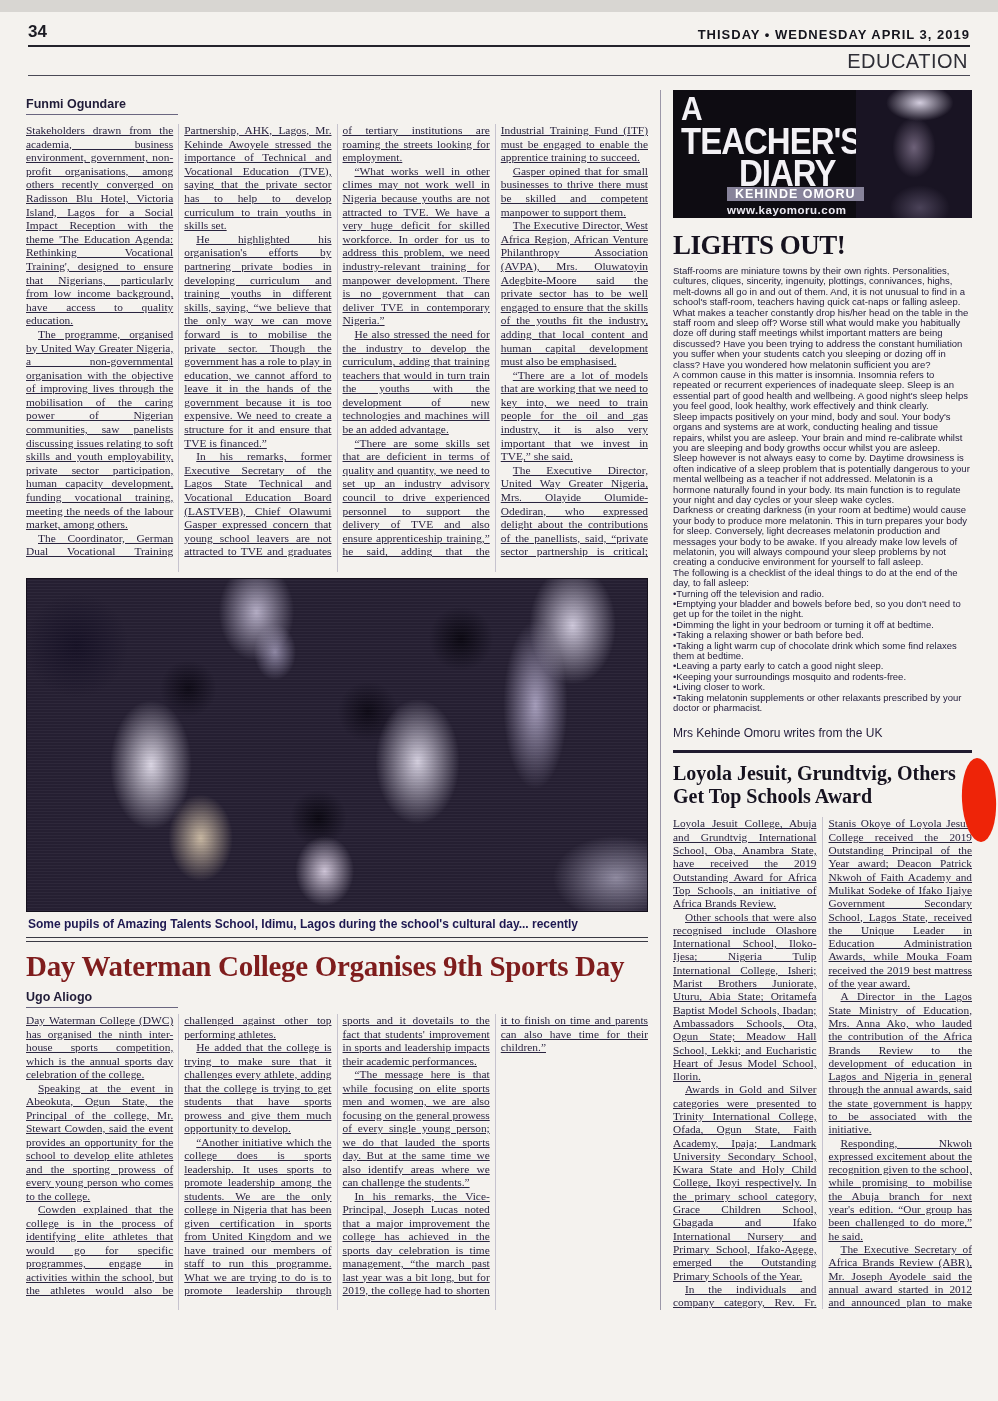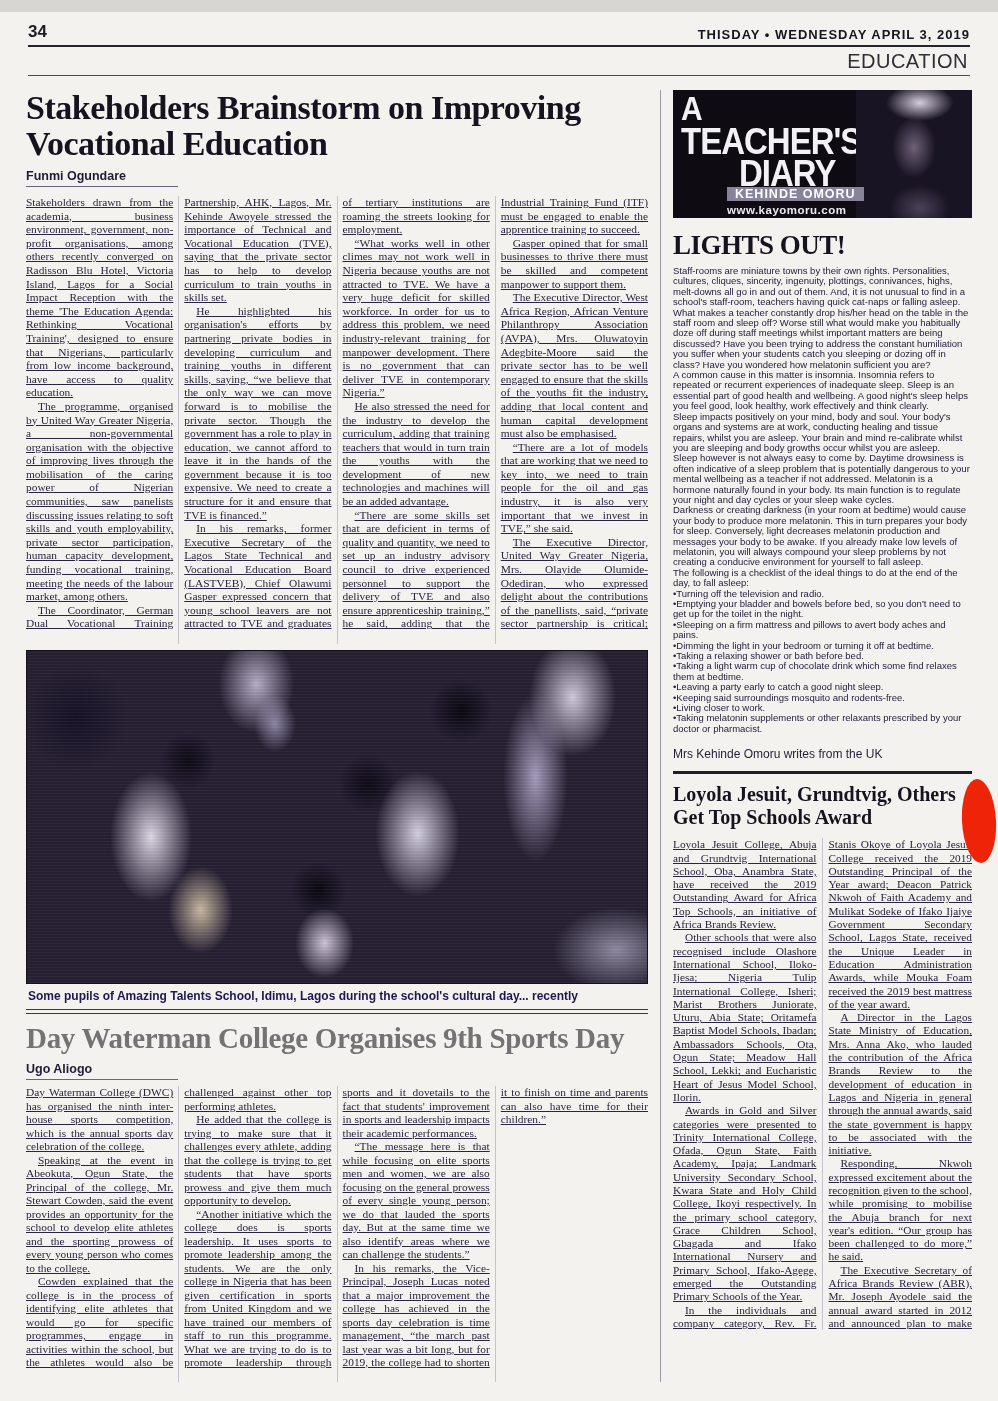--- a/index.html
+++ b/index.html
@@ -13,21 +13,21 @@
   .section-row{text-align:right;padding:3px 30px 2px 0;}
   .section-label{font-family:"Liberation Sans",sans-serif;font-size:20px;letter-spacing:.5px;color:#2e2e36;}
   .rule-light{margin:0 28px;border-top:1.5px solid #4a4a55;}
   
   .content{display:flex;gap:12px;padding:14px 26px 0 26px;}
   .left{width:622px;flex:none;}
   .vsep{width:1px;background:#9b97a8;flex:none;}
   .right{flex:1;position:relative;min-width:0;}
   
   .headline-1{font-size:34px;line-height:36px;font-weight:bold;color:#16121f;letter-spacing:-.5px;}
-  .headline-2{font-size:29px;line-height:33px;font-weight:bold;color:#737373;letter-spacing:-.3px;}
+  .headline-2{font-size:29px;line-height:33px;font-weight:bold;color:#7f1d1d;letter-spacing:-.3px;}
   .headline-3{font-size:20px;line-height:23px;font-weight:bold;color:#16121f;}
   .byline{margin-top:7px;width:152px;font-family:"Liberation Sans",sans-serif;font-weight:bold;
           font-size:12.5px;color:#201c38;border-bottom:1.5px solid #6a6680;padding-bottom:3px;}
   
   .serif-body{text-align:justify;overflow:hidden;column-fill:auto;column-rule:1px solid #c6c3ce;}
   .serif-body p{margin:0;text-indent:12px;text-decoration:underline;}
   .serif-body p:first-child{text-indent:0;}
   .a1-body{margin-top:9px;height:448px;column-count:4;column-gap:11px;font-size:11.4px;line-height:13.6px;}
   .a2-body{margin-top:6px;height:296px;column-count:4;column-gap:11px;font-size:11.4px;line-height:13.5px;}
   .a3-body{margin-top:9px;height:492px;column-count:2;column-gap:12px;font-size:11.3px;line-height:13.3px;}
@@ -93,21 +93,20 @@
   <div class="rule-heavy"></div>
   <div class="section-row">
     <span class="section-label">EDUCATION</span>
   </div>
   <div class="rule-light"></div>
 
   <div class="content">
 
     <div class="left">
 
-      <div class="headline-1">Stakeholders Brainstorm on Improving Vocational Education</div>
       <div class="byline">Funmi Ogundare</div>
       <div class="serif-body a1-body">
           <p>Stakeholders drawn from the academia, business environment, government, non-profit organisations, among others recently converged on Radisson Blu Hotel, Victoria Island, Lagos for a Social Impact Reception with the theme 'The Education Agenda: Rethinking Vocational Training', designed to ensure that Nigerians, particularly from low income background, have access to quality education.</p>
           <p>The programme, organised by United Way Greater Nigeria, a non-governmental organisation with the objective of improving lives through the mobilisation of the caring power of Nigerian communities, saw panelists discussing issues relating to soft skills and youth employability, private sector participation, human capacity development, funding vocational training, meeting the needs of the labour market, among others.</p>
           <p>The Coordinator, German Dual Vocational Training Partnership, AHK, Lagos, Mr. Kehinde Awoyele stressed the importance of Technical and Vocational Education (TVE), saying that the private sector has to help to develop curriculum to train youths in skills set.</p>
           <p>He highlighted his organisation's efforts by partnering private bodies in developing curriculum and training youths in different skills, saying, “we believe that the only way we can move forward is to mobilise the private sector. Though the government has a role to play in education, we cannot afford to leave it in the hands of the government because it is too expensive. We need to create a structure for it and ensure that TVE is financed.”</p>
           <p>In his remarks, former Executive Secretary of the Lagos State Technical and Vocational Education Board (LASTVEB), Chief Olawumi Gasper expressed concern that young school leavers are not attracted to TVE and graduates of tertiary institutions are roaming the streets looking for employment.</p>
           <p>“What works well in other climes may not work well in Nigeria because youths are not attracted to TVE. We have a very huge deficit for skilled workforce. In order for us to address this problem, we need industry-relevant training for manpower development. There is no government that can deliver TVE in contemporary Nigeria.”</p>
           <p>He also stressed the need for the industry to develop the curriculum, adding that training teachers that would in turn train the youths with the development of new technologies and machines will be an added advantage.</p>
           <p>“There are some skills set that are deficient in terms of quality and quantity, we need to set up an industry advisory council to drive experienced personnel to support the delivery of TVE and also ensure apprenticeship training,” he said, adding that the Industrial Training Fund (ITF) must be engaged to enable the apprentice training to succeed.</p>
@@ -156,26 +155,25 @@
           <p>What makes a teacher constantly drop his/her head on the table in the staff room and sleep off? Worse still what would make you habitually doze off during staff meetings whilst important matters are being discussed? Have you been trying to address the constant humiliation you suffer when your students catch you sleeping or dozing off in class? Have you wondered how melatonin sufficient you are?</p>
           <p>A common cause in this matter is insomnia. Insomnia refers to repeated or recurrent experiences of inadequate sleep. Sleep is an essential part of good health and wellbeing. A good night's sleep helps you feel good, look healthy, work effectively and think clearly.</p>
           <p>Sleep impacts positively on your mind, body and soul. Your body's organs and systems are at work, conducting healing and tissue repairs, whilst you are asleep. Your brain and mind re-calibrate whilst you are sleeping and body growths occur whilst you are asleep.</p>
           <p>Sleep however is not always easy to come by. Daytime drowsiness is often indicative of a sleep problem that is potentially dangerous to your mental wellbeing as a teacher if not addressed. Melatonin is a hormone naturally found in your body. Its main function is to regulate your night and day cycles or your sleep wake cycles.</p>
           <p>Darkness or creating darkness (in your room at bedtime) would cause your body to produce more melatonin. This in turn prepares your body for sleep. Conversely, light decreases melatonin production and messages your body to be awake. If you already make low levels of melatonin, you will always compound your sleep problems by not creating a conducive environment for yourself to fall asleep.</p>
           <p>The following is a checklist of the ideal things to do at the end of the day, to fall asleep:</p>
         </div>
       <div class="diary-body checklist">
           <p>•Turning off the television and radio.</p>
           <p>•Emptying your bladder and bowels before bed, so you don't need to get up for the toilet in the night.</p>
-          <p>•Sleeping on a firm mattress and pillows to avert body aches and pains.</p>
           <p>•Dimming the light in your bedroom or turning it off at bedtime.</p>
           <p>•Taking a relaxing shower or bath before bed.</p>
           <p>•Taking a light warm cup of chocolate drink which some find relaxes them at bedtime.</p>
           <p>•Leaving a party early to catch a good night sleep.</p>
-          <p>•Keeping said surroundings mosquito and rodents-free.</p>
+          <p>•Keeping your surroundings mosquito and rodents-free.</p>
           <p>•Living closer to work.</p>
           <p>•Taking melatonin supplements or other relaxants prescribed by your doctor or pharmacist.</p>
         </div>
 
       <div class="diary-footer">Mrs Kehinde Omoru writes from the UK</div>
 
       <div class="thick-rule"></div>
 
       <div class="a3">
         <div class="red-mark"></div>

